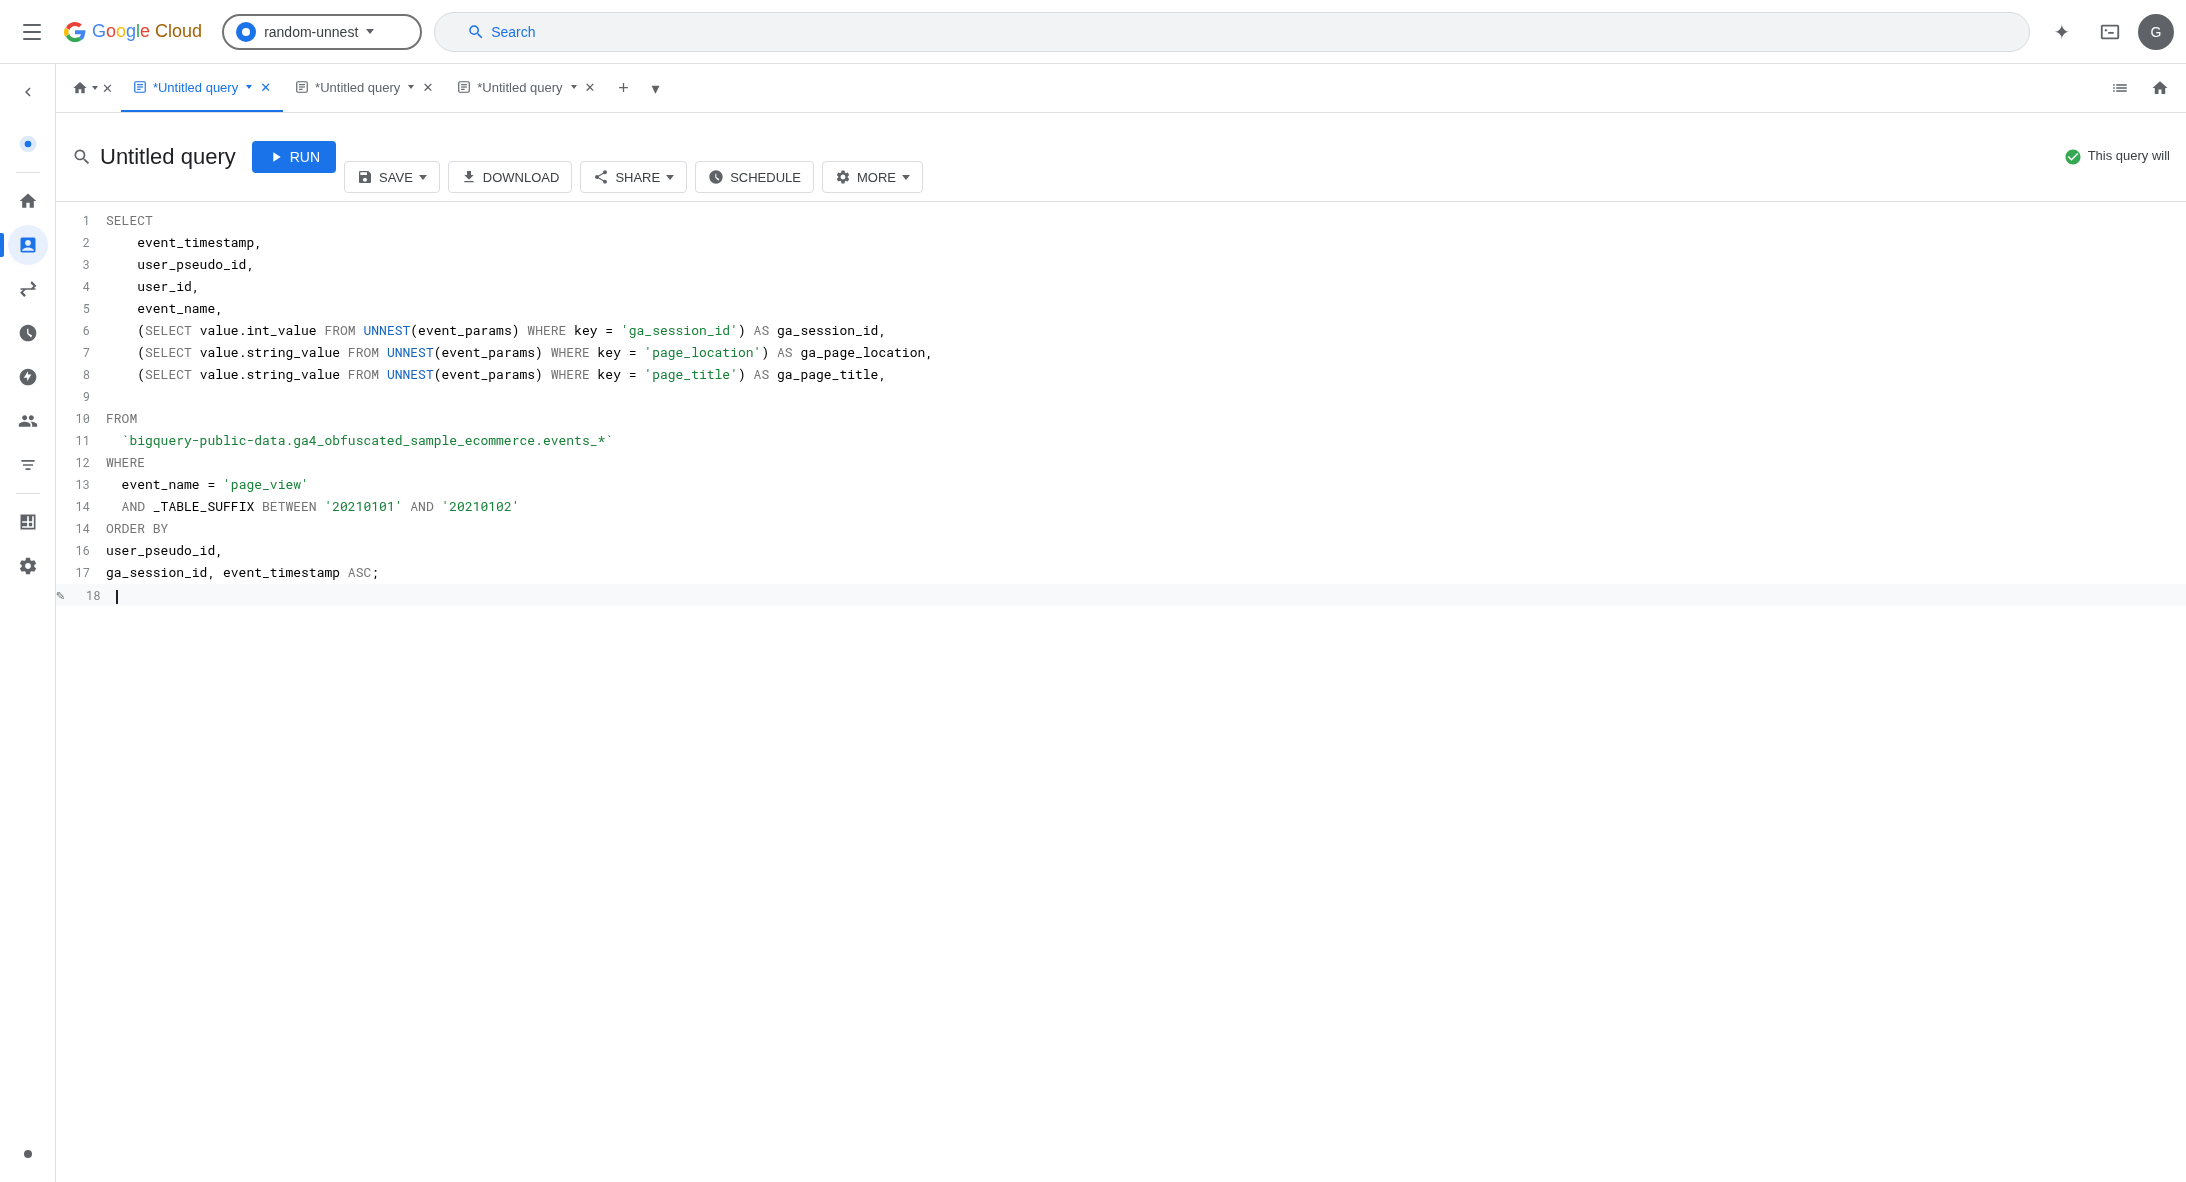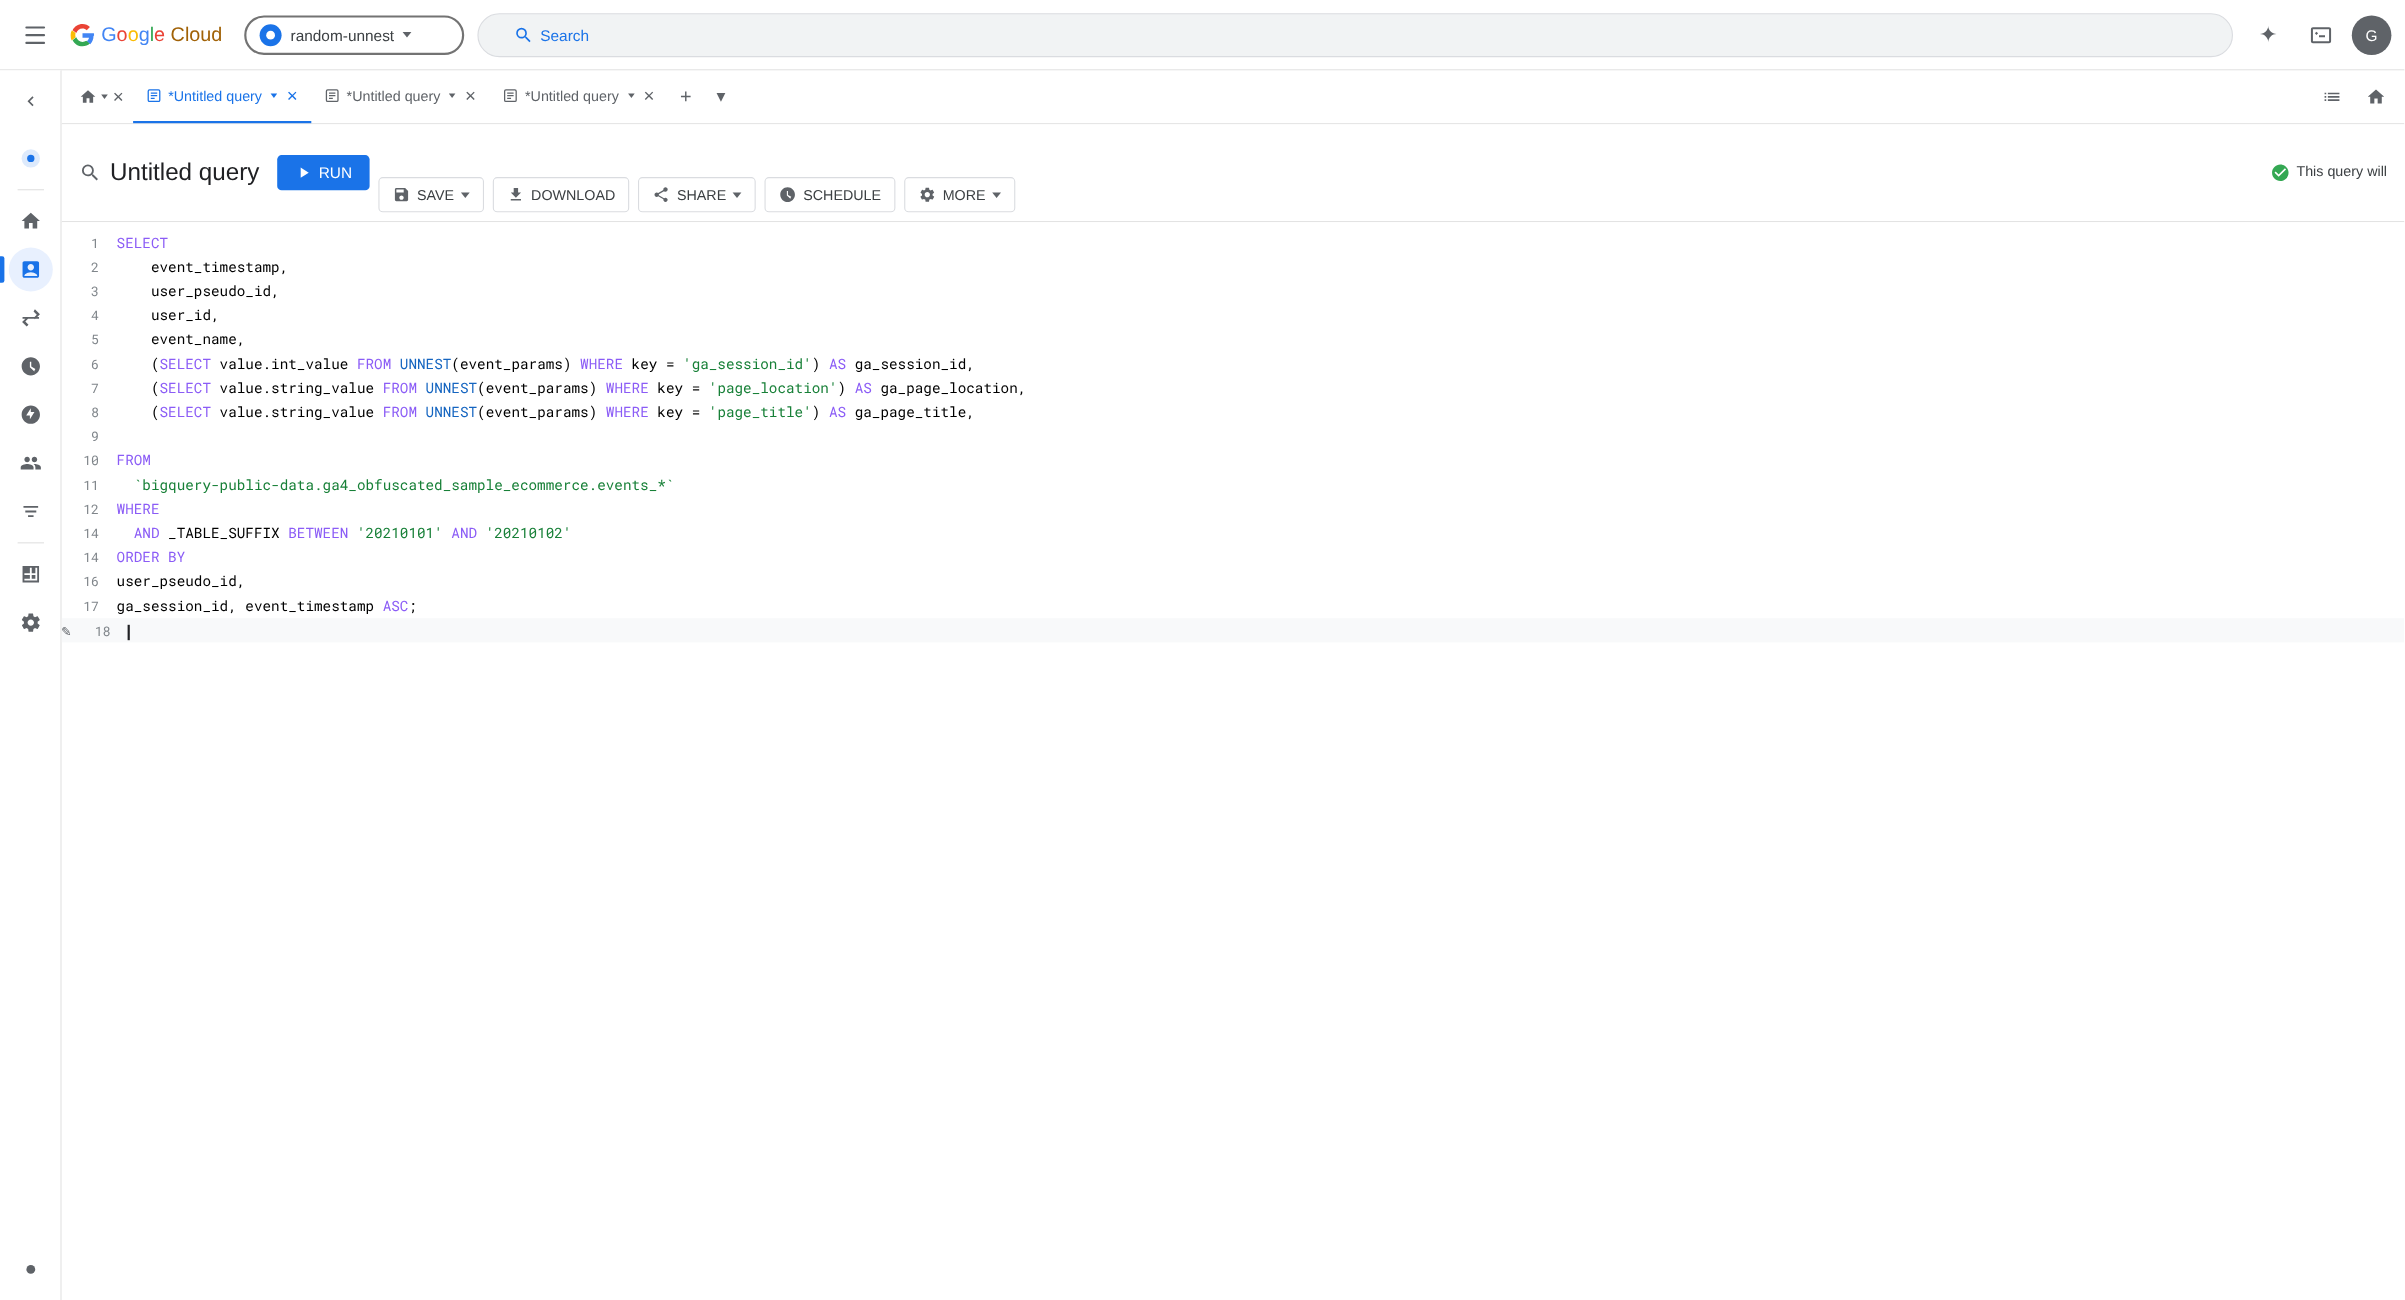--- a/index.html
+++ b/index.html
@@ -131,21 +131,21 @@
     .code-line {
       display: flex; align-items: baseline; padding: 1px 0; min-height: 22px;
     }
     .line-num {
       width: 50px; min-width: 50px; text-align: right; color: #80868b;
       padding-right: 16px; font-size: 12px; user-select: none; padding-left: 8px;
     }
     .line-content { flex: 1; white-space: pre; }
 
     
-    .kw { color: #8b5cf6; }
+    .kw { color: #737373; }
     .fn { color: #1565c0; }
     .str { color: #188038; }
 
     .cursor-line { background: #f8f9fa; }
     .cursor { display: inline-block; width: 2px; height: 14px; background: #202124; vertical-align: text-bottom; }
 
     
     ::-webkit-scrollbar { width: 8px; height: 8px; }
     ::-webkit-scrollbar-track { background: #f1f3f4; }
     ::-webkit-scrollbar-thumb { background: #bdc1c6; border-radius: 4px; }
@@ -474,20 +474,24 @@
       <div class="code-line">
         <span class="line-num">11</span>
         <span class="line-content">  <span class="str">`bigquery-public-data.ga4_obfuscated_sample_ecommerce.events_*`</span></span>
       </div>
 
       <div class="code-line">
         <span class="line-num">12</span>
         <span class="line-content"><span class="kw">WHERE</span></span>
       </div>
 
+      <div class="code-line">
+        <span class="line-num">13</span>
+        <span class="line-content">  event_name = <span class="str">'page_view'</span></span>
+      </div>
 
       <div class="code-line">
         <span class="line-num">14</span>
         <span class="line-content">  <span class="kw">AND</span> _TABLE_SUFFIX <span class="kw">BETWEEN</span> <span class="str">'20210101'</span> <span class="kw">AND</span> <span class="str">'20210102'</span></span>
       </div>
 
       <div class="code-line">
         <span class="line-num">14</span>
         <span class="line-content"><span class="kw">ORDER BY</span></span>
       </div>

